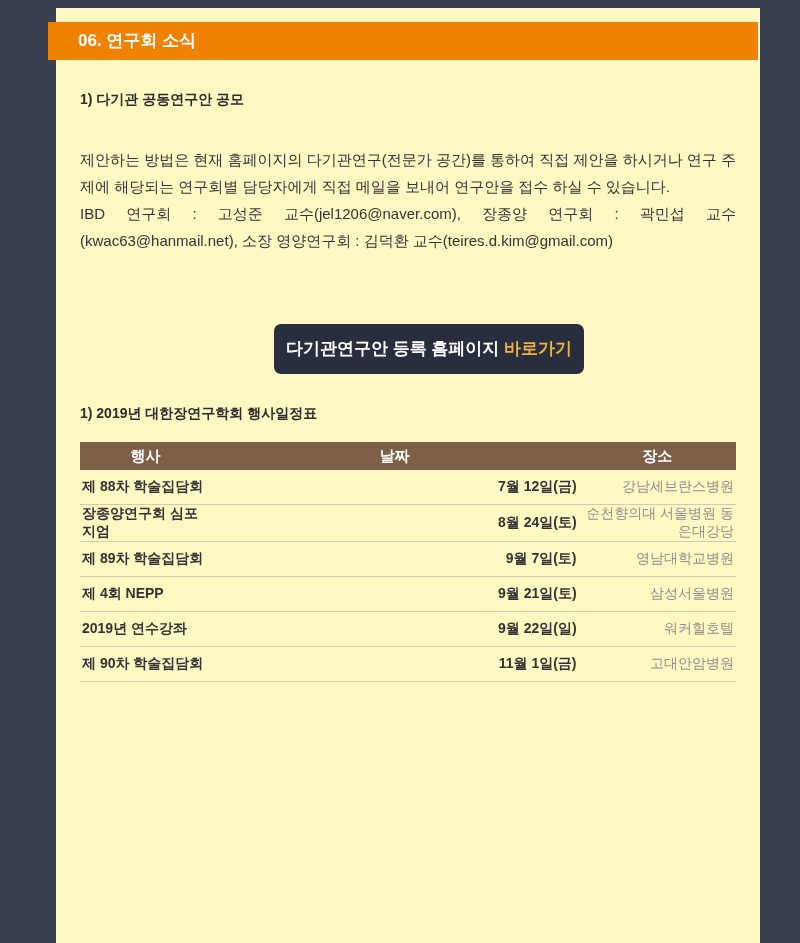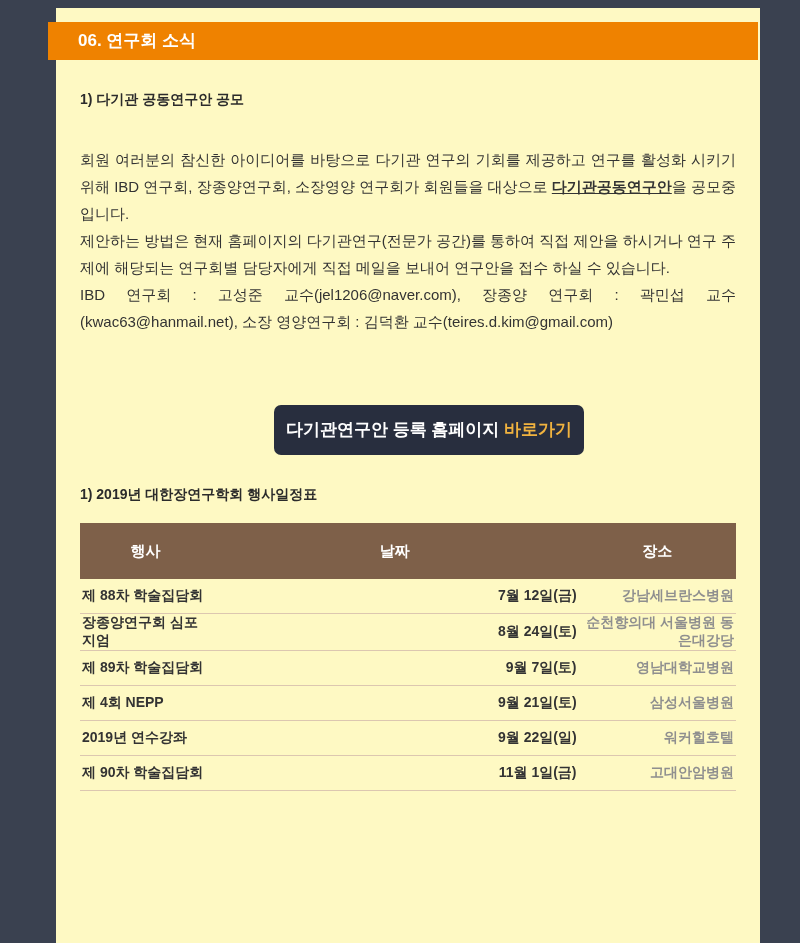--- a/index.html
+++ b/index.html
@@ -68,52 +68,51 @@
   .cta .hl { color: #f1b33f; }
   .sched-table {
     margin: 16px 24px 0 24px;
     width: 656px;
     border-collapse: collapse;
     table-layout: fixed;
   }
   .sched-table th {
     background: #7e6049;
     color: #ffffff;
-    height: 56px;
+    height: 28px;
     font-size: 15px;
     font-weight: 700;
     text-align: center;
     padding: 0;
   }
   .sched-table td {
     height: 34px;
     border-bottom: 1px solid #dcc7b0;
     font-size: 14px;
     padding: 0 2px;
   }
   .col-event { width: 20%; }
   .col-date  { width: 56%; }
   .col-venue { width: 24%; }
   td.event-cell { text-align: left;  color: #333333; font-weight: 700; }
   td.date-cell  { text-align: right; color: #333333; font-weight: 700; }
-  td.venue-cell { text-align: right; color: #8f8f8f; font-weight: 700; }
+  td.venue-cell { text-align: right; color: #8f8f8f; font-weight: 400; }
 </style>
 </head>
 <body>
 
 <div class="panel">
 
   <div class="banner banner-06">
     <span>06. 연구회 소식</span>
   </div>
 
   <div class="subheading">1) 다기관 공동연구안 공모</div>
 
   <div class="bodytext">
-    <p><span>회원 여러분의 참신한 아이디어를 바탕으로 다기관 연구의 기회를 제공하고 연구를 활성화 시키기 위해 IBD 연구회, 장종양연구회, 소장영양 연구회가 회원들을 대상으로 </span><span class="emph">다기관공동연구안</span><span>을 공모중입니다.</span></p>
     <p>제안하는 방법은 현재 홈페이지의 다기관연구(전문가 공간)를 통하여 직접 제안을 하시거나 연구 주제에 해당되는 연구회별 담당자에게 직접 메일을 보내어 연구안을 접수 하실 수 있습니다.</p>
     <p>IBD 연구회 : 고성준 교수(jel1206@naver.com), 장종양 연구회 : 곽민섭 교수(kwac63@hanmail.net), 소장 영양연구회 : 김덕환 교수(teires.d.kim@gmail.com)</p>
   </div>
 
   <div class="button-row">
     <a class="cta" href="#"><span>다기관연구안 등록 홈페이지 </span><span class="hl">바로가기</span></a>
   </div>
 
 
   <div class="subheading">1) 2019년 대한장연구학회 행사일정표</div>

